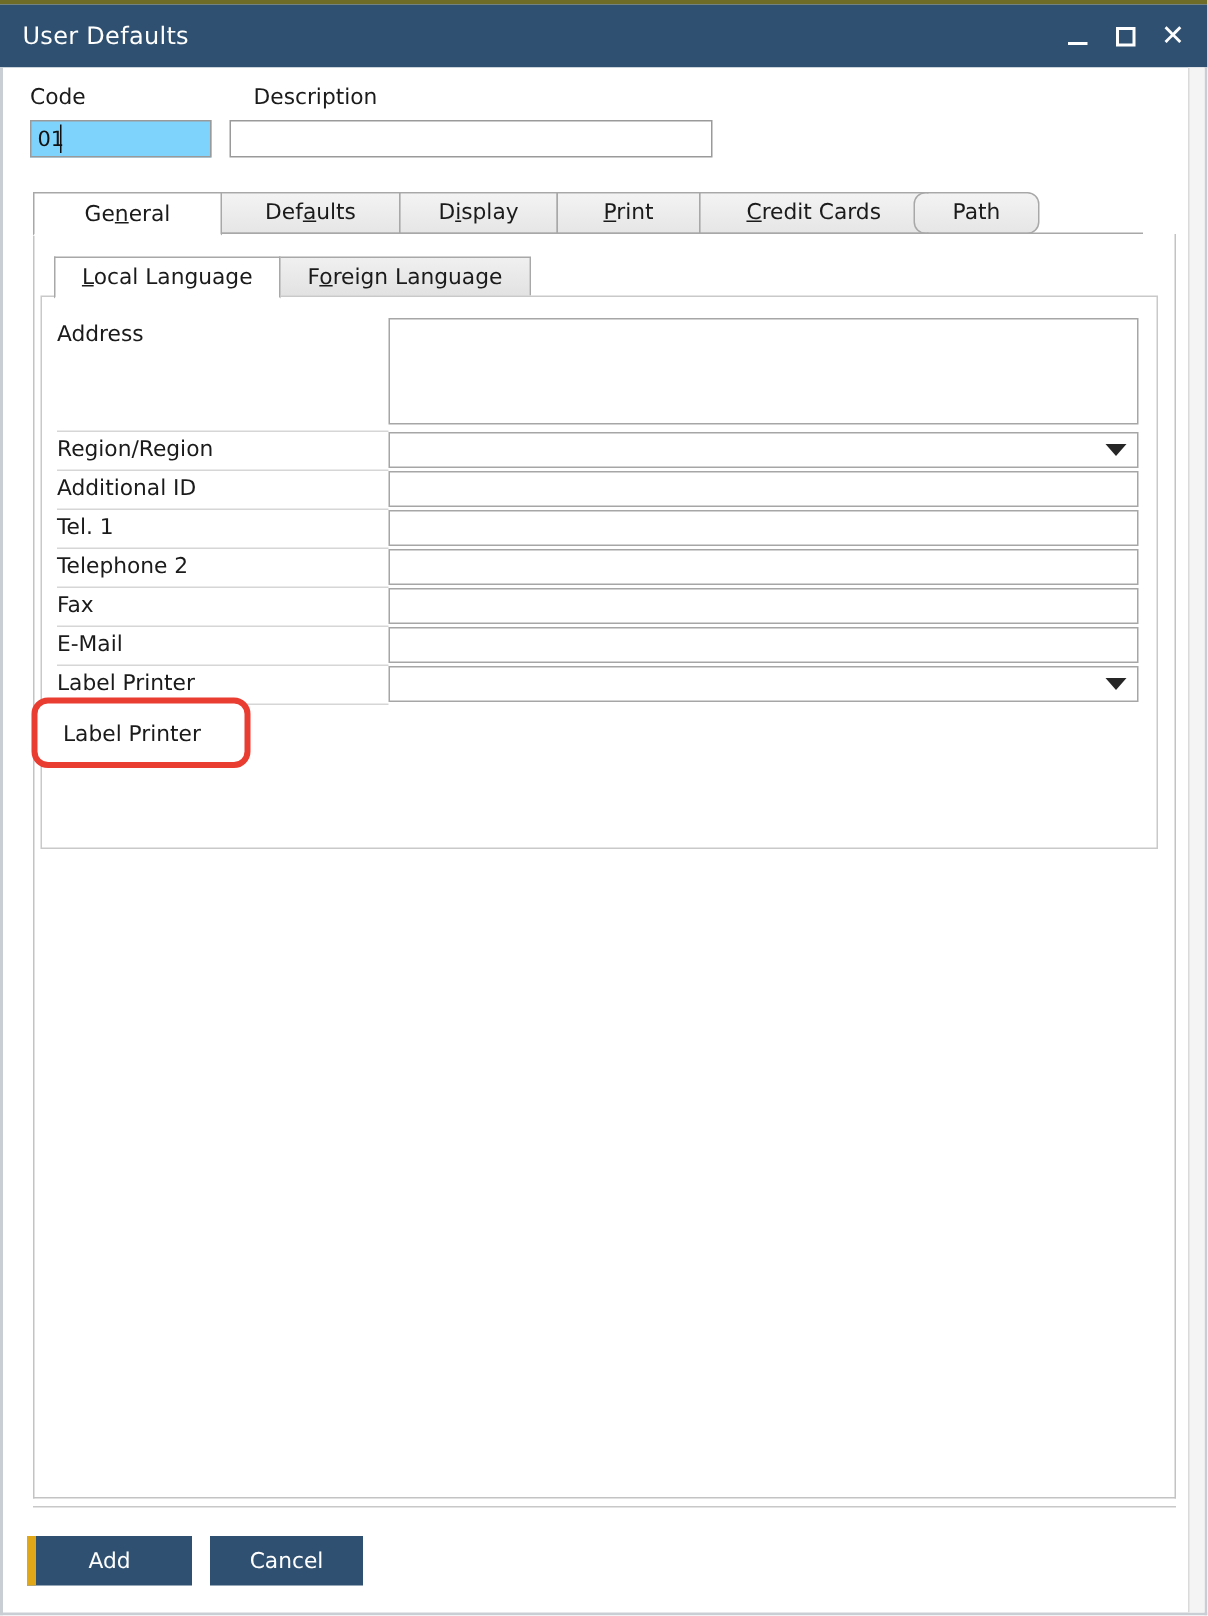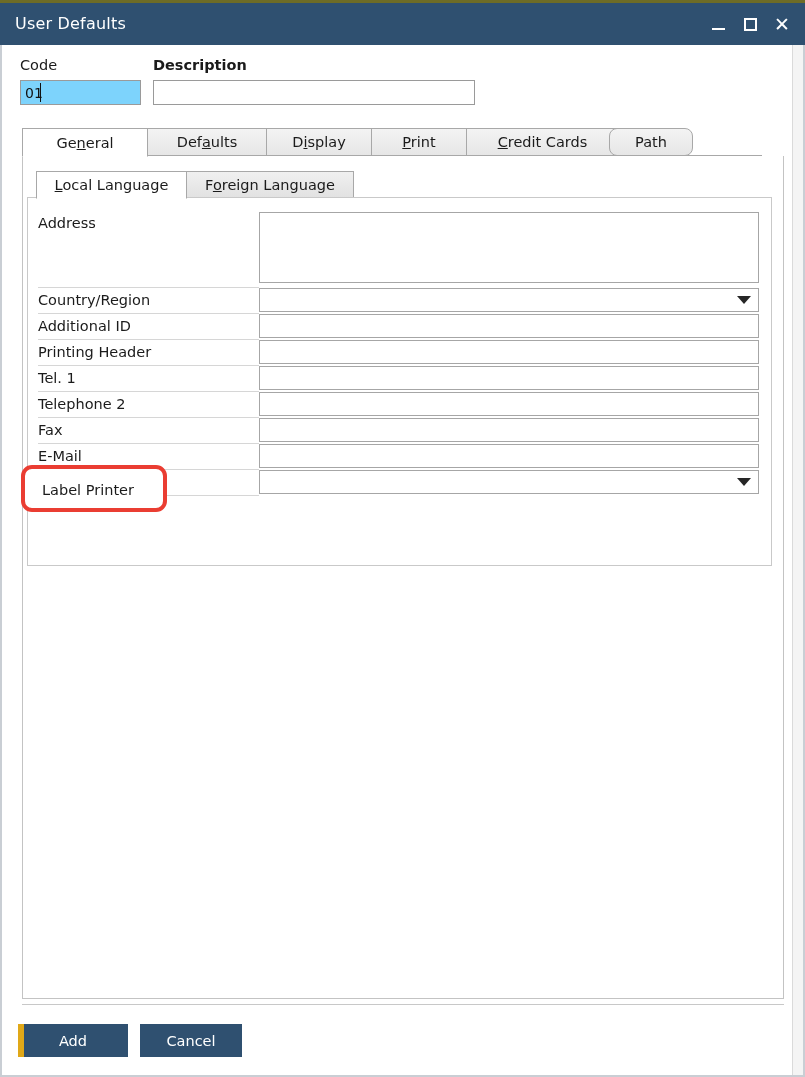--- a/index.html
+++ b/index.html
@@ -99,21 +99,21 @@
     border-left: 1px solid #dadada;
   }
 
   
   .hdr-label {
     position: absolute;
     font-size: 14.5px;
     color: #1b1b1b;
   }
   #lbl-code  { left: 20px;  top: 57px; }
-  #lbl-desc  { left: 153px; top: 57px; font-weight: bold; }
+  #lbl-desc  { left: 169px; top: 57px; }
 
   .fld {
     position: absolute;
     box-sizing: border-box;
     border: 1px solid #9a9a9a;
     background: #ffffff;
     font-family: "DejaVu Sans", "Liberation Sans", sans-serif;
     font-size: 14px;
     color: #111111;
     padding: 0 4px;
@@ -389,33 +389,28 @@
     </div>
 
   <div class="formbox"></div>
   <div class="rows" id="rows">
       <div class="row tall">
         <div class="row-label">Address</div>
         <div class="row-sep"></div>
         <div class="row-input"></div>
       </div>
       <div class="row">
-        <div class="row-label">Country/Region</div>
+        <div class="row-label">Region/Region</div>
         <div class="row-sep"></div>
         <div class="row-input">
           <div class="dd-arrow"></div>
         </div>
       </div>
       <div class="row">
         <div class="row-label">Additional ID</div>
-        <div class="row-sep"></div>
-        <div class="row-input"></div>
-      </div>
-      <div class="row">
-        <div class="row-label">Printing Header</div>
         <div class="row-sep"></div>
         <div class="row-input"></div>
       </div>
       <div class="row">
         <div class="row-label">Tel. 1</div>
         <div class="row-sep"></div>
         <div class="row-input"></div>
       </div>
       <div class="row">
         <div class="row-label">Telephone 2</div>

